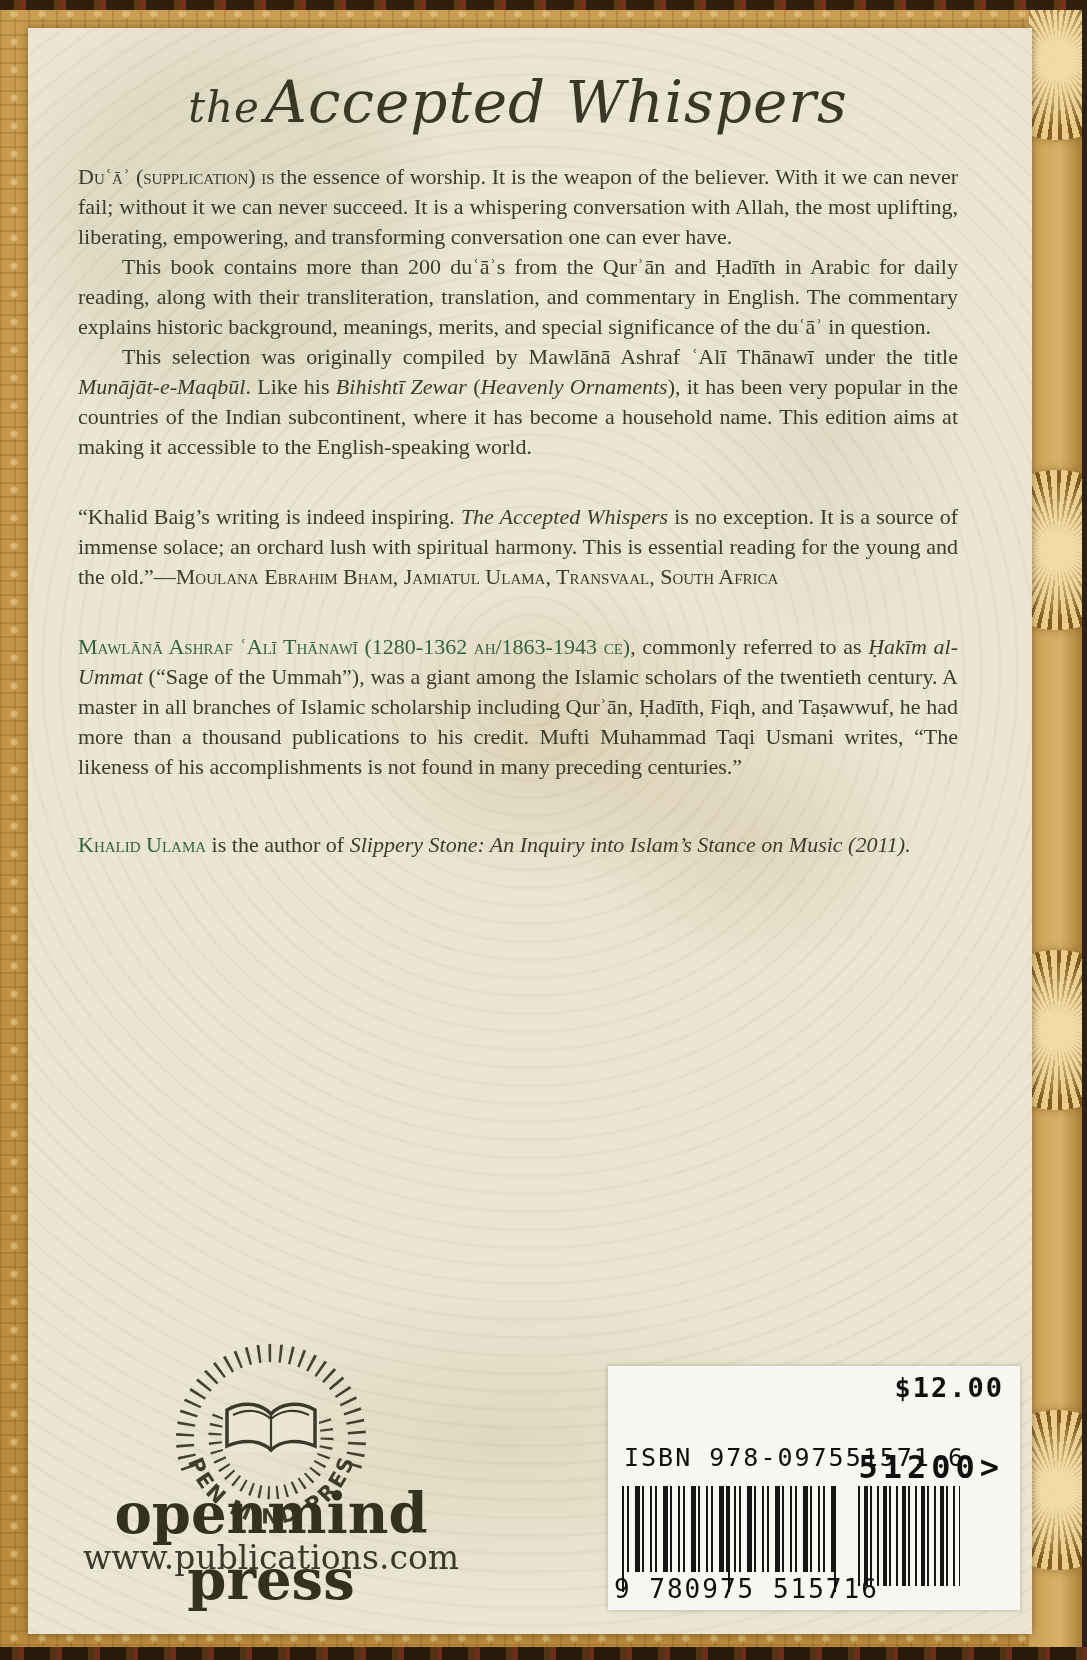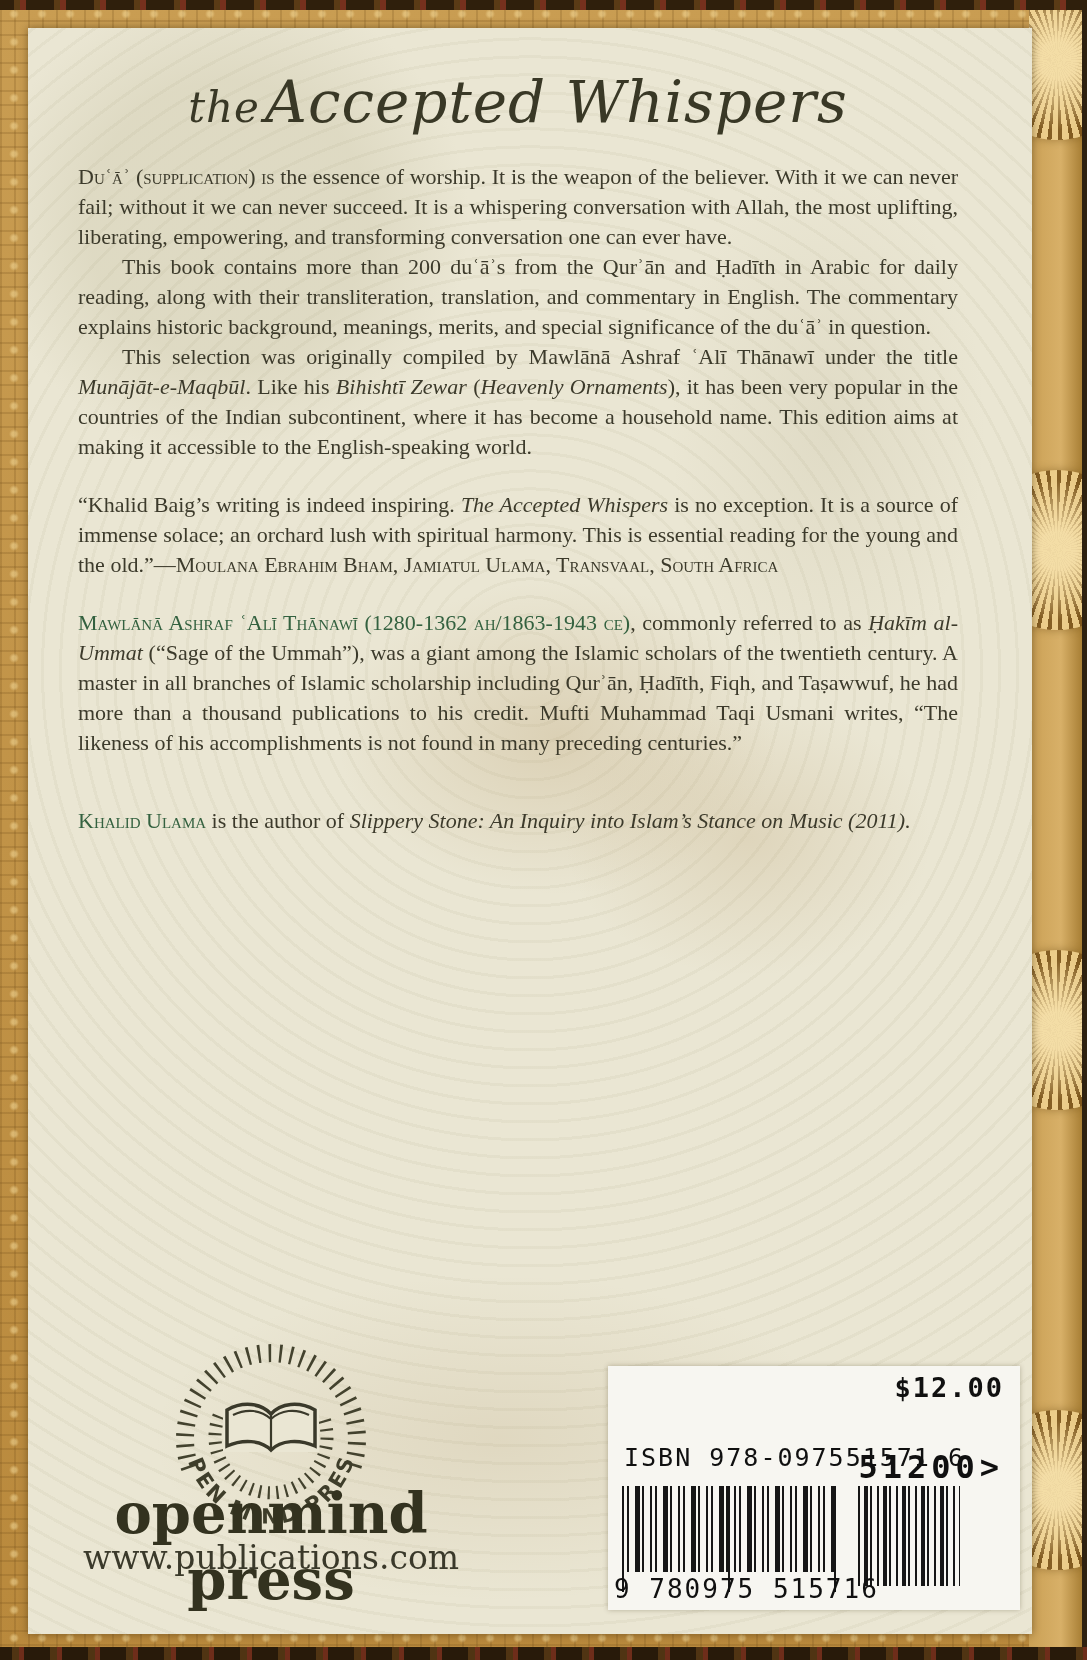--- a/index.html
+++ b/index.html
@@ -41,21 +41,21 @@
   .wm1{left:290px;top:540px;width:480px;height:340px;background:radial-gradient(ellipse at center, rgba(176,146,94,.26), rgba(176,146,94,0) 65%);}
   .wm2{left:520px;top:660px;width:400px;height:300px;background:radial-gradient(ellipse at center, rgba(176,146,94,.20), rgba(176,146,94,0) 65%);}
   .wm3{left:110px;top:1240px;width:720px;height:340px;background:radial-gradient(ellipse at center, rgba(160,130,80,.14), rgba(160,130,80,0) 68%);}
   .wm4{left:640px;top:140px;width:320px;height:520px;background:radial-gradient(ellipse at center, rgba(150,140,100,.12), rgba(150,140,100,0) 70%);}
   .content{position:relative;padding:40px 74px 0 50px;color:#3c3a2b;}
   .title{text-align:center;margin:0 0 26px 0;color:#393826;font-family:"DejaVu Serif", serif;font-style:italic;}
   .t-the{font-size:42px;letter-spacing:1px;}
   .t-main{font-size:58px;letter-spacing:1px;}
   .para{font-size:22px;line-height:30px;text-align:justify;margin:0;}
   .indent{text-indent:44px;}
-  .gap-md{margin-top:28px;}
+  .gap-md{margin-top:40px;}
   .gap-lg{margin-top:48px;}
   .sc{font-variant:small-caps;}
   .green{color:#33613f;}
   .it{font-style:italic;}
   .bottom-item{position:absolute;}
   .logo-box{left:133px;top:1300px;width:220px;height:220px;}
   .pub-name{left:10px;top:1452px;width:466px;text-align:center;font-family:"DejaVu Serif",serif;font-weight:bold;font-size:56px;color:#33321f;}
   .website{left:10px;top:1510px;width:466px;text-align:center;font-family:"DejaVu Serif",serif;font-size:33px;color:#3a392a;}
   .barcode-label{left:580px;top:1338px;width:372px;height:244px;background:#f7f6f1;box-shadow:0 0 5px rgba(60,45,15,.30);padding-left:40px;}
   .bc-text{position:absolute;font-family:"DejaVu Sans Mono", monospace;color:#101010;white-space:nowrap;}

